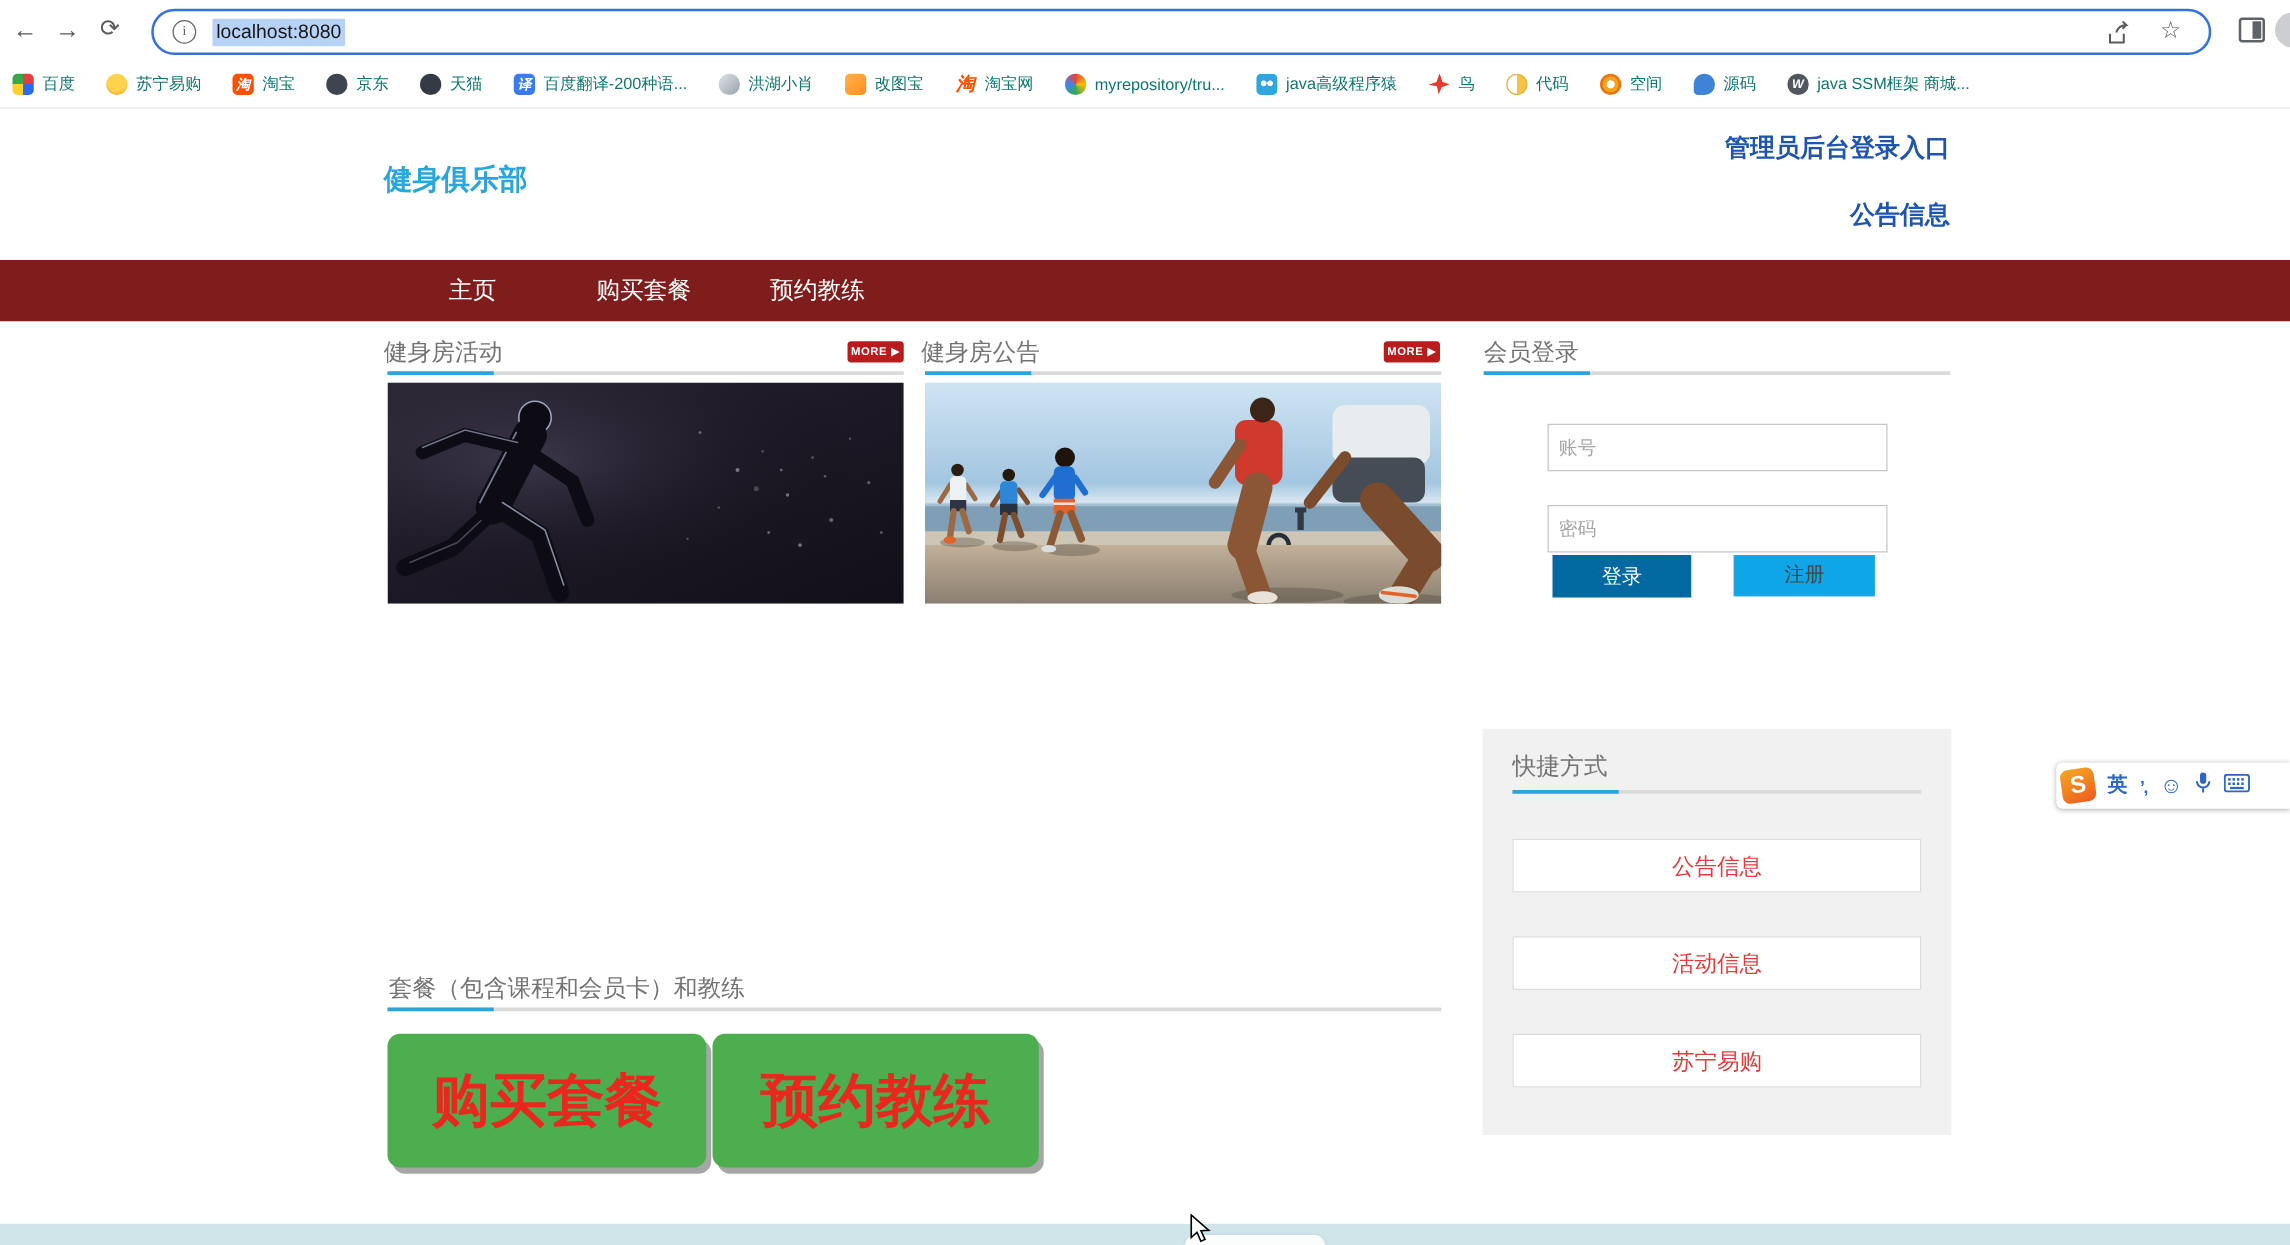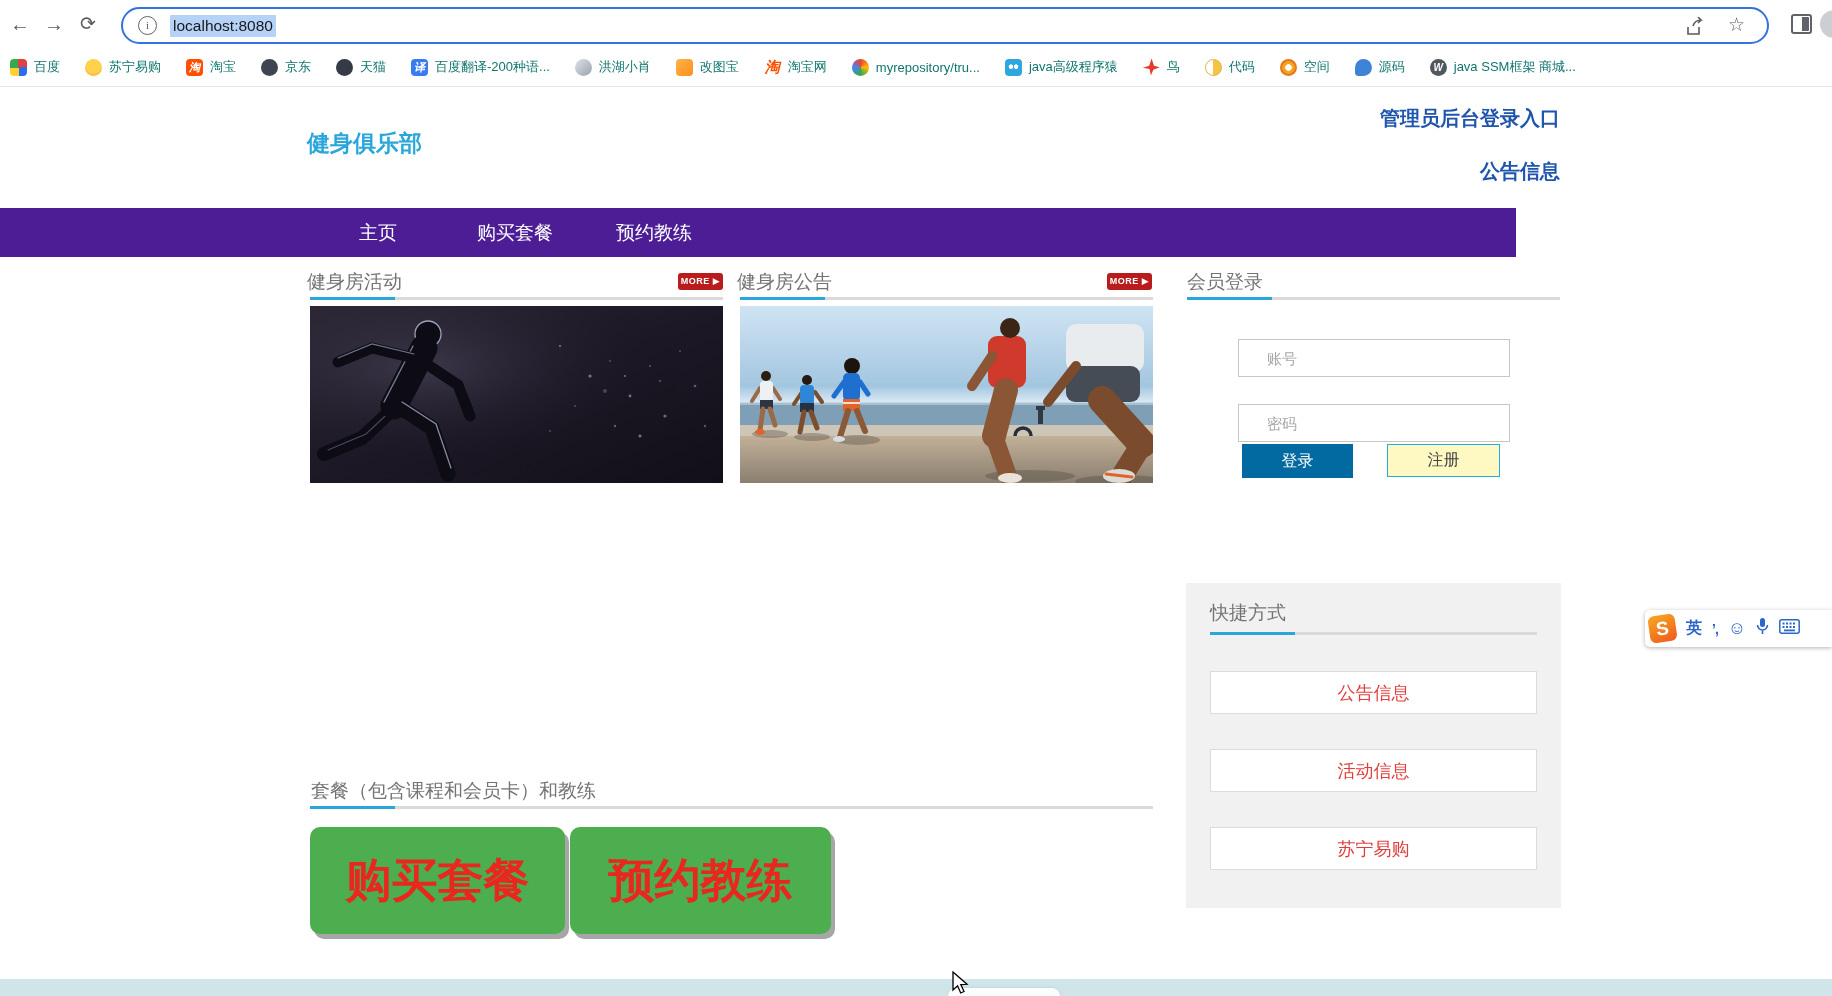--- a/index.html
+++ b/index.html
@@ -50,40 +50,40 @@
   .bi-14{background:#3f83d6;border-radius:50% 50% 50% 20%}
   .bi-15{background:#50575e;border-radius:50%;font-size:10px}
 
   
   #logo{left:307px;top:128px;font-size:23px;font-weight:bold;color:#2aa6db}
   .hdr-link{right:272px;font-size:20px;font-weight:bold;color:#1f55ad;text-align:right}
   #admin-link{top:105px}
   #login-status{top:158px}
 
   
-  #nav{left:0;top:208px;width:1516px;height:49px;background:#4c1d95}
+  #nav{left:0;top:208px;width:1832px;height:49px;background:#7f1d1d}
   .nav-item{position:absolute;top:0;height:49px;line-height:49px;color:#fff;font-size:19px;cursor:pointer}
   #nav-home{left:359px}#nav-buy{left:477px}#nav-coach{left:616px}
 
   
   .sec-title{position:absolute;font-size:19px;color:#737373}
   .more-btn{position:absolute;width:45px;height:17px;background:#b91c1c;color:#fff;font-size:9px;
             font-weight:bold;text-align:center;line-height:17px;border-radius:3px;letter-spacing:.5px}
   .hr{position:absolute;height:3px;background:#dadada}
   .hr::before{content:"";position:absolute;left:0;top:0;width:85px;height:3px;background:#2aa6db}
   .banner{position:absolute;width:413px;height:177px;display:block}
 
   
   .fld{position:absolute;left:1238px;width:272px;height:38px;border:1px solid #c6c6c6;box-sizing:border-box;
-       padding:0 28px;font-size:15px;color:#14532d;background:#fff;outline:none;font-family:inherit}
+       padding:0 8px;font-size:15px;color:#14532d;background:#fff;outline:none;font-family:inherit}
   .fld::placeholder{color:#a6a6a6}
   #acct{top:339px}#pwd{top:404px}
   #login-btn{position:absolute;left:1242px;top:444px;width:111px;height:34px;background:#0369a1;color:#fff;
              border:none;font-size:16px;font-family:inherit}
-  #reg-btn{position:absolute;left:1387px;top:444px;width:113px;height:33px;background:#fef9c3;
+  #reg-btn{position:absolute;left:1387px;top:444px;width:113px;height:33px;background:#0ea5e9;
            border:1px solid #2aa7dc;color:#444;font-size:16px;box-sizing:border-box;font-family:Liberation Sans, sans-serif}
 
   
   #sc-panel{left:1186px;top:583px;width:375px;height:325px;background:#f1f1f1}
   .sc-btn{position:absolute;left:1210px;width:327px;height:43px;background:#fff;border:1px solid #dcdcdc;
           box-sizing:border-box;color:#e03e3e;font-size:18px;display:flex;align-items:center;justify-content:center;cursor:pointer}
 
   
   .big-btn{position:absolute;top:827px;height:107px;background:#4cae4f;border-radius:10px;
            box-shadow:4px 5px 0 #a6a6a6;color:#e8281e;font-size:46px;font-weight:bold;border:none;

